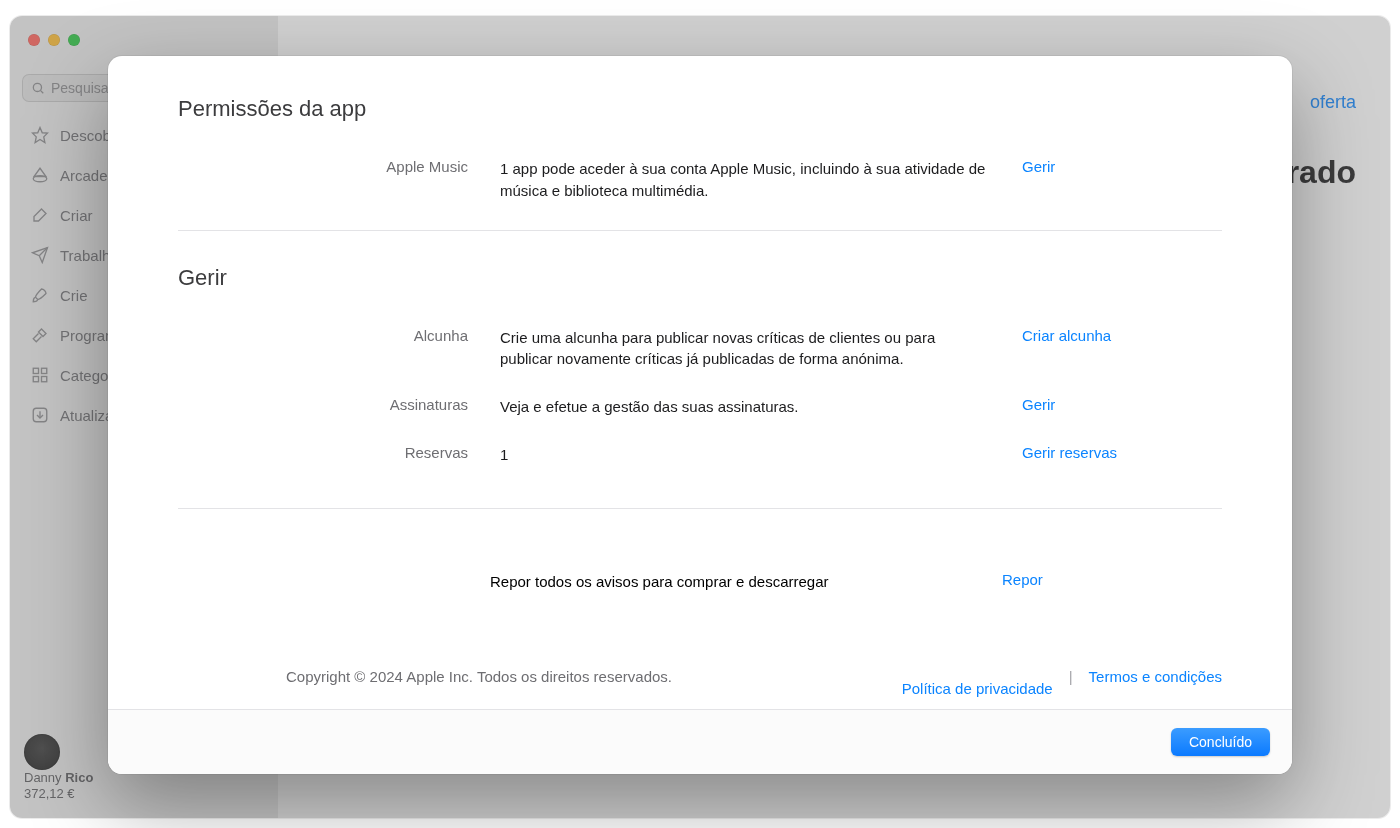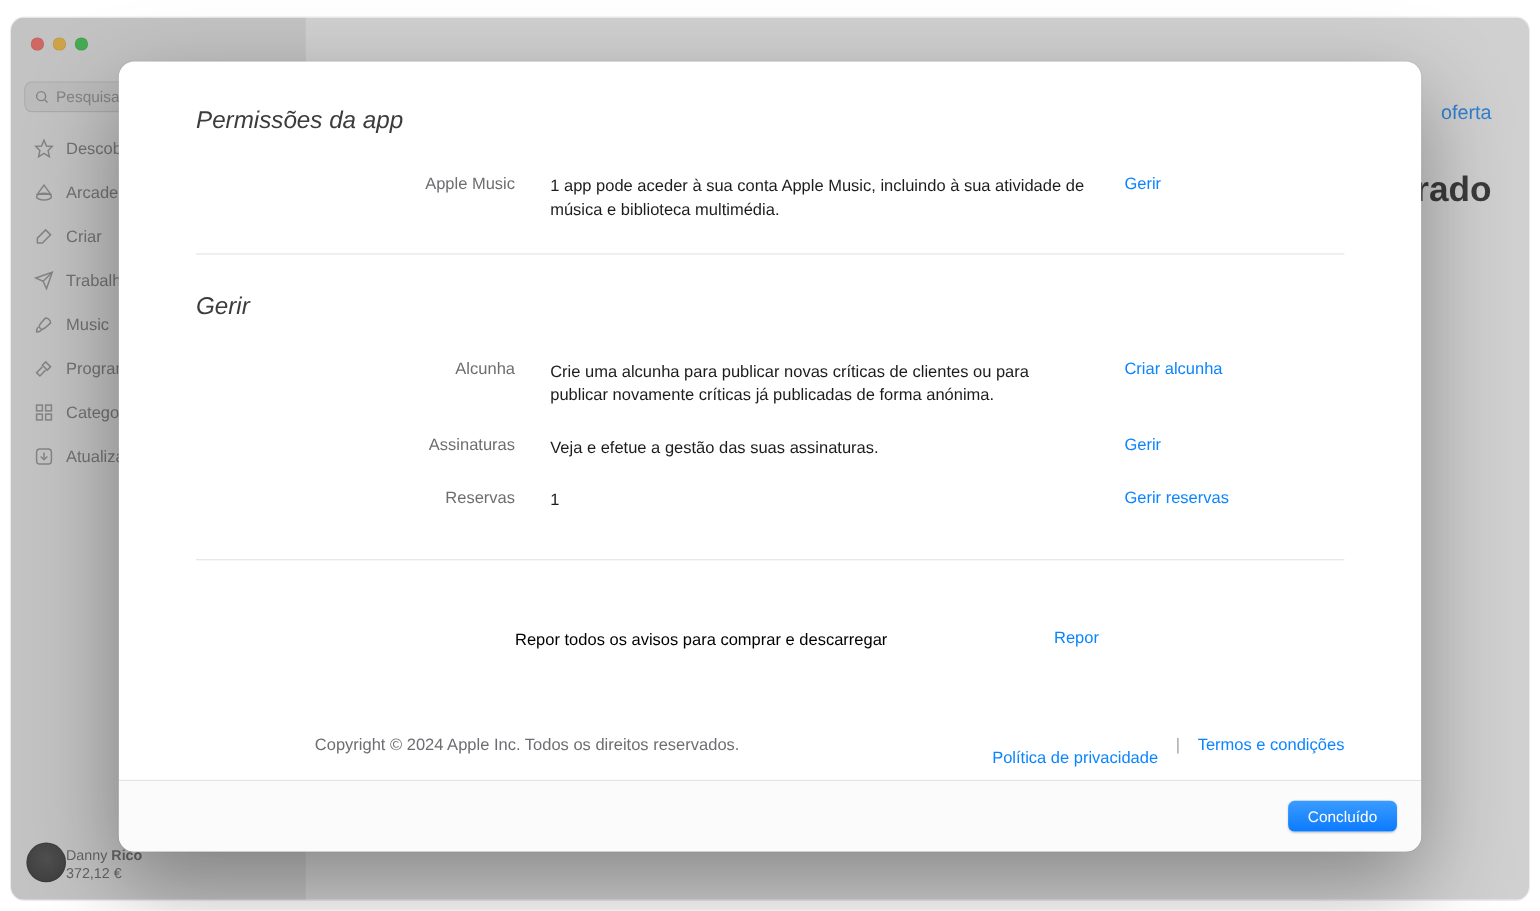--- a/index.html
+++ b/index.html
@@ -78,24 +78,25 @@
       gap: 10px;
       padding: 10px 10px;
       border-radius: 8px;
       color: #6f6f73;
       font-size: 15px;
     }
     .nav-item .icn { width: 20px; display:flex; justify-content:center; }
     .user-box {
       margin-top: auto;
       display: flex;
-      align-items: flex-end;
+      align-items: flex-start;
       gap: 0;
       padding: 12px 14px 16px;
       color: #5a5a5d;
+      flex-direction: column;
     }
     .avatar {
       width: 36px; height: 36px; border-radius: 50%;
       background: radial-gradient(circle at 50% 40%, #3a3a3a, #1c1c1c);
       box-shadow: inset 0 0 0 1px rgba(0,0,0,0.2);
     }
     .user-meta { display:flex; flex-direction:column; font-size:13px; line-height:1.25;}
     .user-name { font-weight: 400; }
     .user-name b { font-weight: 700; }
     .main {
@@ -136,21 +137,20 @@
     .modal-body {
       flex: 1;
       padding: 40px 70px 0 70px;
       overflow: auto;
     }
     .section-title {
       font-size: 22px;
       font-weight: 400;
       color: #3c3c3e;
       margin-bottom: 28px;
-      font-style: italic;
     }
     .row {
       display: grid;
       grid-template-columns: 290px 490px 1fr;
       gap: 32px;
       padding: 8px 0 18px 0;
       font-size: 15px;
       color: #1c1c1e;
     }
     .row-label {
@@ -164,20 +164,21 @@
       white-space: nowrap;
     }
     .divider {
       height: 1px;
       background: #e3e3e6;
       margin: 10px 0 34px 0;
     }
     .reset-row {
       display: grid;
       grid-template-columns: 290px 490px 1fr;
+      gap: 22px;
       padding: 28px 0 12px 0;
       font-size: 15px;
     }
     .footer-legal {
       display: flex;
       align-items: center;
       padding: 52px 0 40px 0;
       font-size: 15px;
       color: #6e6e72;
       gap: 12px;
@@ -268,21 +269,21 @@
           </span>
         <span>Trabalhar</span>
       </div>
       <div class="nav-item">
         <span class="icn">
             <svg width="18" height="18" viewBox="0 0 24 24" fill="none" stroke="#8a8a8d" stroke-width="1.8">
               <path d="M5 15c-2 2-2 6-2 6s4 0 6-2"></path>
               <path d="M14 4c3 0 6 3 6 6-4 4-8 8-11 8l-3-3c0-3 4-7 8-11z"></path>
             </svg>
           </span>
-        <span>Music</span>
+        <span>Crie</span>
       </div>
       <div class="nav-item">
         <span class="icn">
             <svg width="18" height="18" viewBox="0 0 24 24" fill="none" stroke="#8a8a8d" stroke-width="1.8">
               <path d="M14 4l6 6-4 4-6-6z"></path>
               <path d="M10 10L3 17l4 4 7-7"></path>
             </svg>
           </span>
         <span>Programar</span>
       </div>

